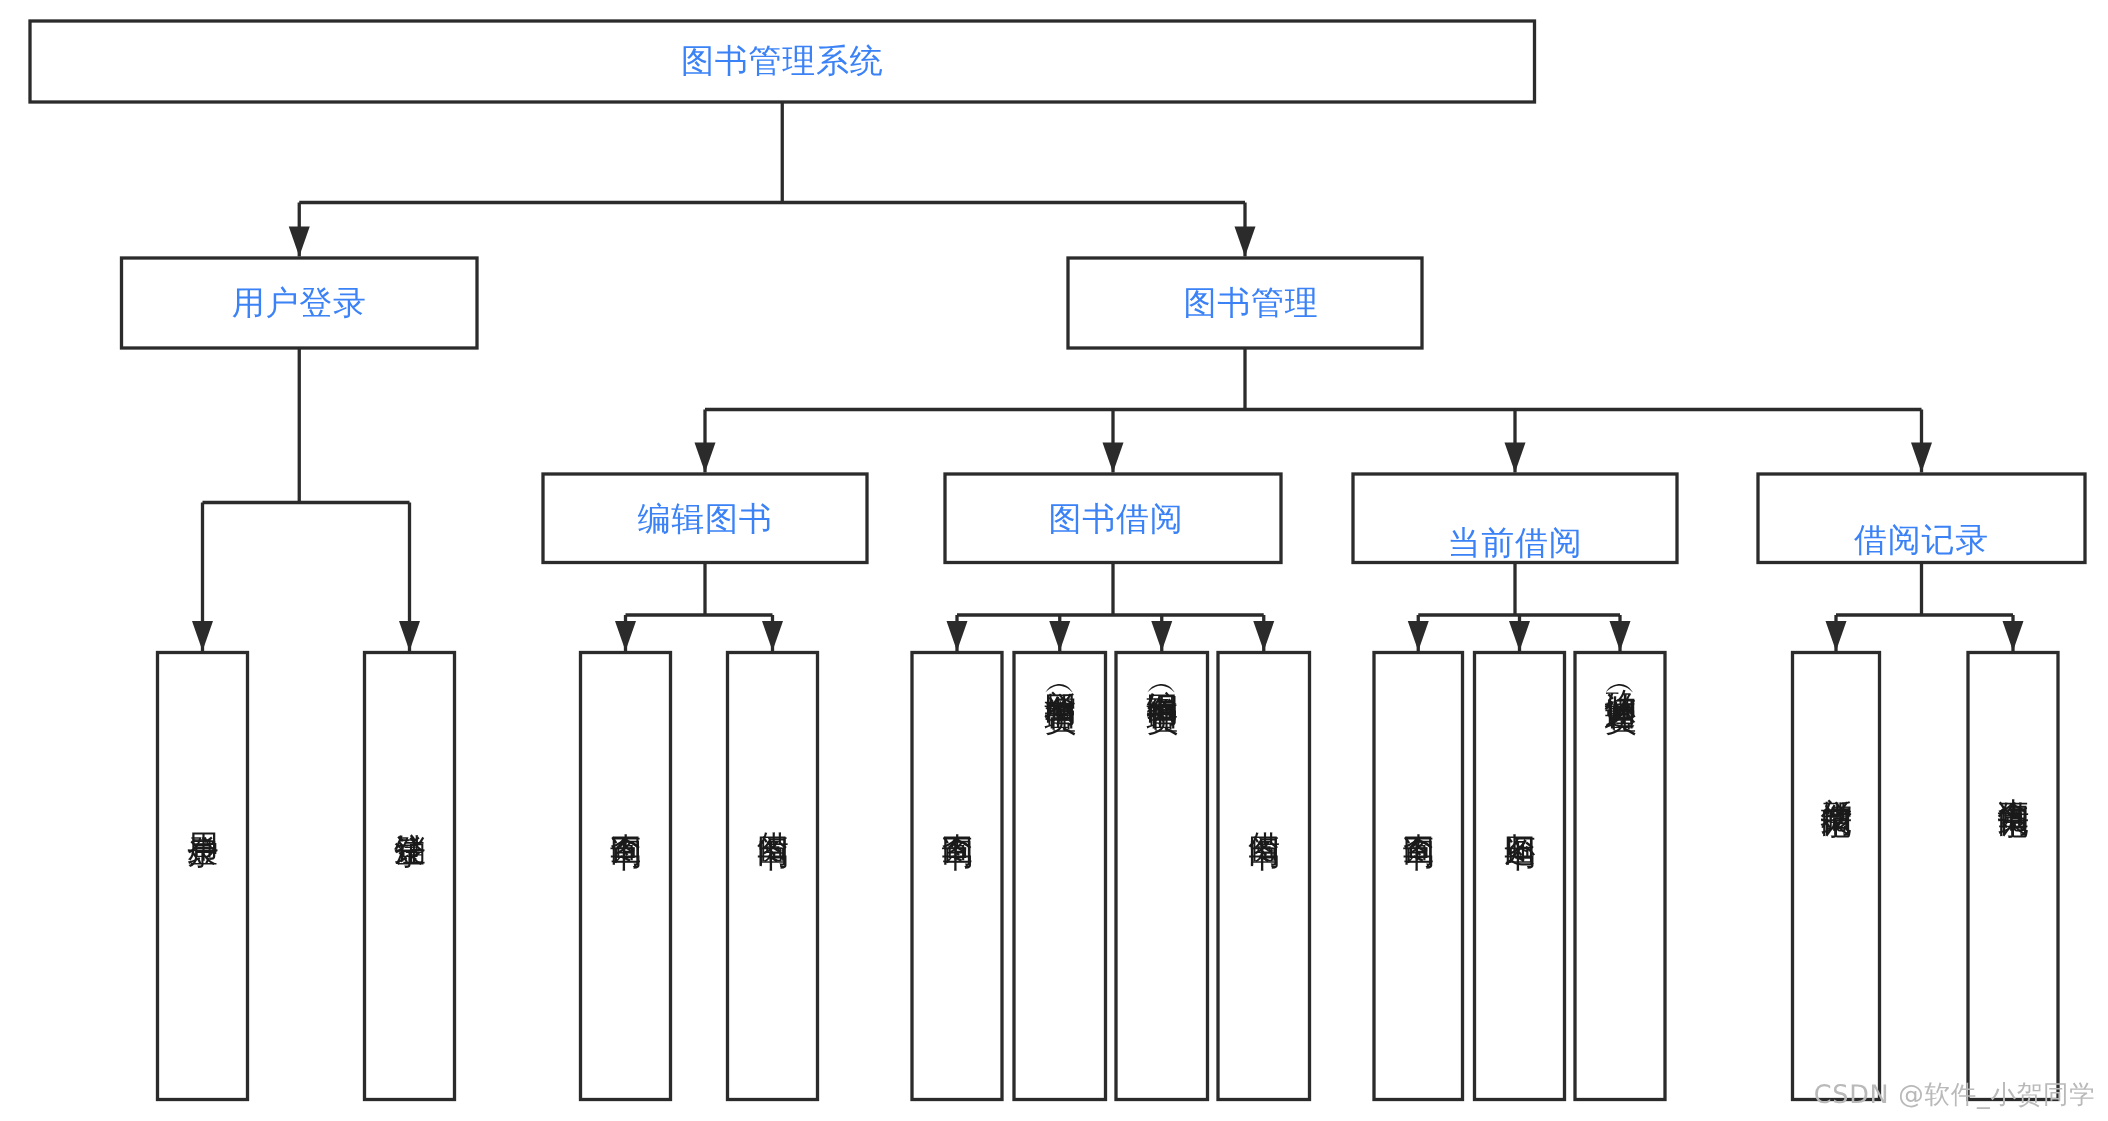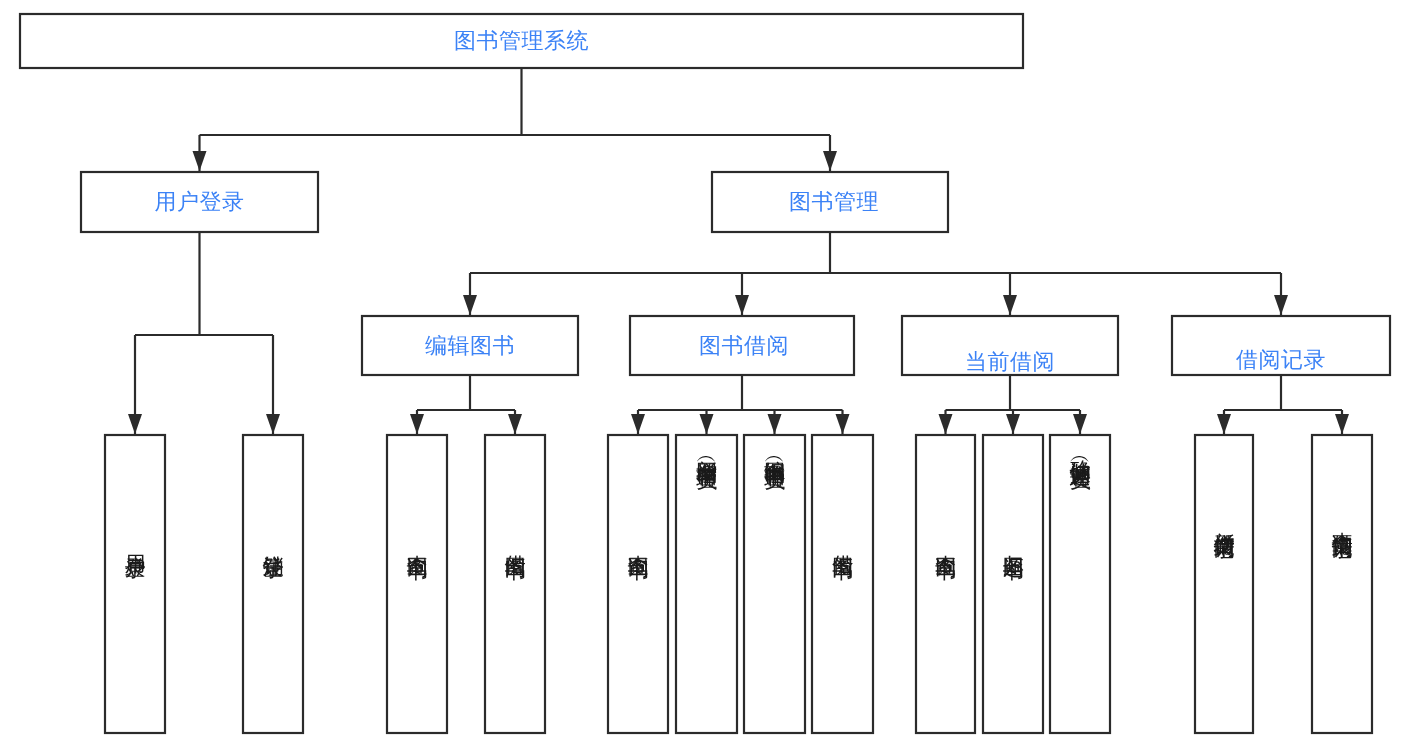--- a/index.html
+++ b/index.html
@@ -219,13 +219,14 @@
         <div class="vtext">确认归还（管理员）</div>
       </div>
       <div class="vtext-wrap" style="left: 1195px; top: 435px; width: 58px; height: 298px; padding-top: 80px; box-sizing: border-box;">
         <div class="vtext">新增借阅记录</div>
       </div>
       <div class="vtext-wrap" style="left: 1312px; top: 435px; width: 60px; height: 298px; padding-top: 80px; box-sizing: border-box;">
         <div class="vtext">查询借阅记录</div>
       </div>
     </div>
 
+  <div id="watermark">CSDN @软件_小贺同学</div>
 </div>
 
 </body></html>

